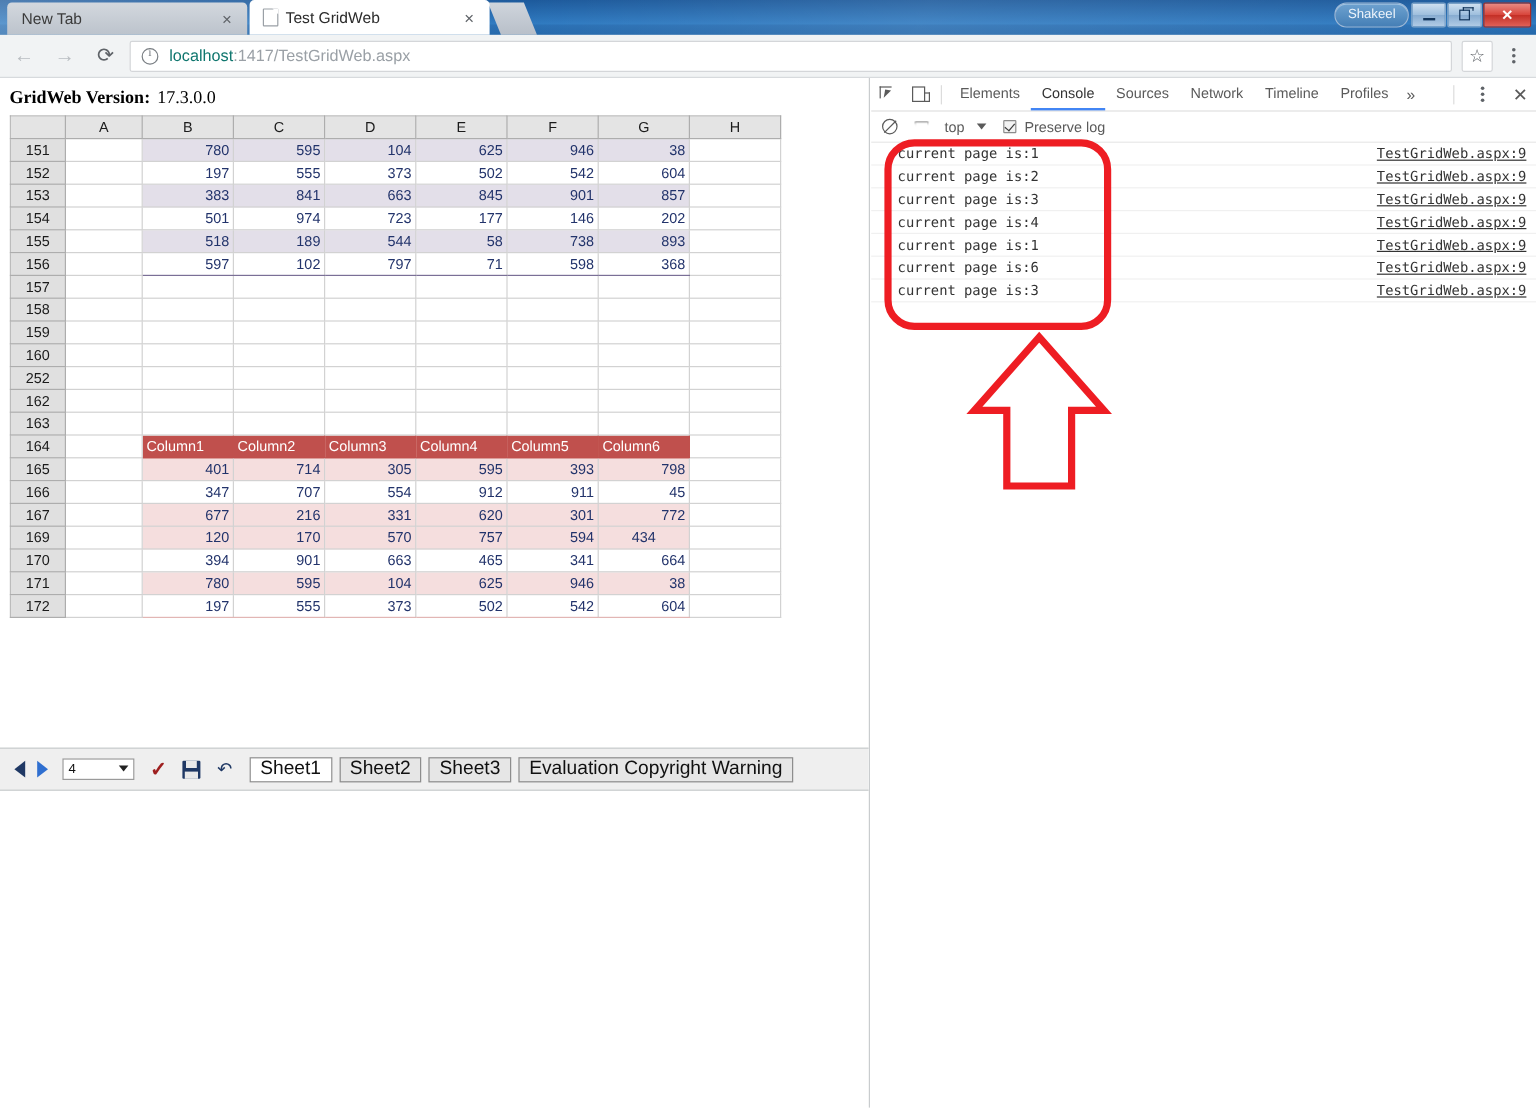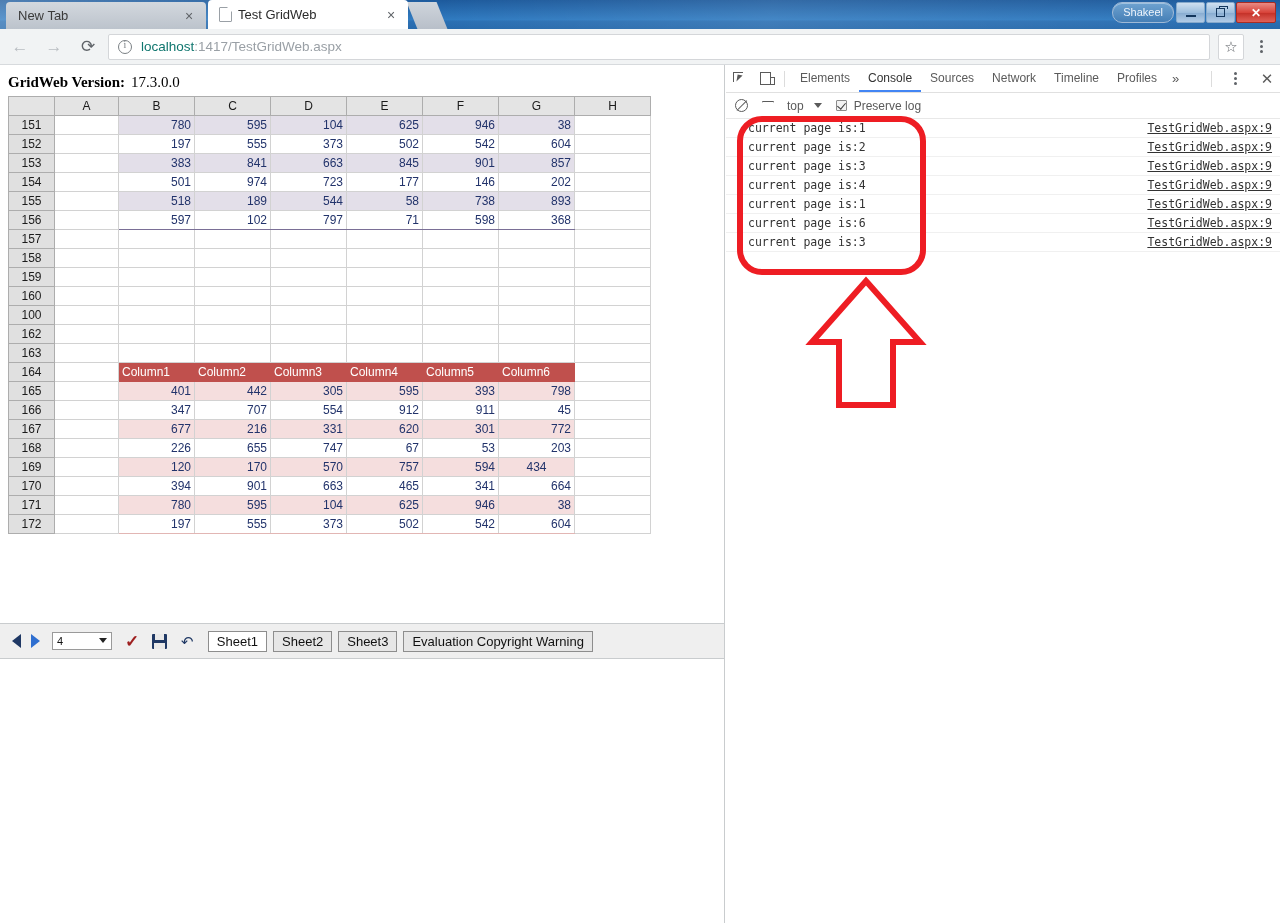--- a/index.html
+++ b/index.html
@@ -171,21 +171,21 @@
     border-left:4px solid transparent;border-right:4px solid transparent;border-top:5px solid #222;}
   .check{margin-left:13px;color:#9e1f1f;font-size:17px;line-height:1;font-weight:bold;}
   .floppy{
     margin-left:13px;width:15px;height:15px;background:#1f3864;position:relative;border-radius:1px;
   }
   .floppy:before{content:"";position:absolute;left:3px;top:0;width:9px;height:6px;background:#e9e9e9;}
   .floppy:after{content:"";position:absolute;left:2px;bottom:0;width:11px;height:6px;background:#e9e9e9;}
   .undo{margin-left:14px;color:#1f3864;font-size:15px;line-height:1;transform:scaleX(-1);}
   .stab{
     margin-left:6px;height:21px;padding:0 8px;border:1px solid #8d8d8d;background:#e6e6e6;
-    font-size:13px;color:#111;display:flex;align-items:center;box-sizing:border-box;
+    font-size:16px;color:#111;display:flex;align-items:center;box-sizing:border-box;
   }
   .stab.sel{background:#fff;border-color:#8d8d8d;}
   .stab.first{margin-left:14px;}
 
   
   .devtools{
     position:absolute;left:726px;top:65px;width:554px;height:858px;background:#fff;box-sizing:border-box;
   }
   .dt-top{
     height:28px;border-bottom:1px solid #e0e0e0;display:flex;align-items:center;box-sizing:border-box;
@@ -438,21 +438,21 @@
               <td class="blank" style="width: 64px;"></td>
               <td class="blank" style="width: 76px;"></td>
               <td class="blank" style="width: 76px;"></td>
               <td class="blank" style="width: 76px;"></td>
               <td class="blank" style="width: 76px;"></td>
               <td class="blank" style="width: 76px;"></td>
               <td class="blank" style="width: 76px;"></td>
               <td class="blank" style="width: 76px;"></td>
             </tr>
             <tr>
-              <td class="rowhead">100</td>
+              <td class="rowhead">252</td>
               <td class="blank" style="width: 64px;"></td>
               <td class="blank" style="width: 76px;"></td>
               <td class="blank" style="width: 76px;"></td>
               <td class="blank" style="width: 76px;"></td>
               <td class="blank" style="width: 76px;"></td>
               <td class="blank" style="width: 76px;"></td>
               <td class="blank" style="width: 76px;"></td>
               <td class="blank" style="width: 76px;"></td>
             </tr>
             <tr>
@@ -485,21 +485,21 @@
               <td class="hdr-red" style="width: 76px;">Column3</td>
               <td class="hdr-red" style="width: 76px;">Column4</td>
               <td class="hdr-red" style="width: 76px;">Column5</td>
               <td class="hdr-red" style="width: 76px;">Column6</td>
               <td class="blank" style="width: 76px;"></td>
             </tr>
             <tr>
               <td class="rowhead">165</td>
               <td class="blank" style="width: 64px;"></td>
               <td class="c band-r" style="width: 76px;">401</td>
-              <td class="c band-r" style="width: 76px;">442</td>
+              <td class="c band-r" style="width: 76px;">714</td>
               <td class="c band-r" style="width: 76px;">305</td>
               <td class="c band-r" style="width: 76px;">595</td>
               <td class="c band-r" style="width: 76px;">393</td>
               <td class="c band-r" style="width: 76px;">798</td>
               <td class="blank" style="width: 76px;"></td>
             </tr>
             <tr>
               <td class="rowhead">166</td>
               <td class="blank" style="width: 64px;"></td>
               <td class="c rred" style="width: 76px;">347</td>
@@ -512,31 +512,20 @@
             </tr>
             <tr>
               <td class="rowhead">167</td>
               <td class="blank" style="width: 64px;"></td>
               <td class="c band-r" style="width: 76px;">677</td>
               <td class="c band-r" style="width: 76px;">216</td>
               <td class="c band-r" style="width: 76px;">331</td>
               <td class="c band-r" style="width: 76px;">620</td>
               <td class="c band-r" style="width: 76px;">301</td>
               <td class="c band-r" style="width: 76px;">772</td>
-              <td class="blank" style="width: 76px;"></td>
-            </tr>
-            <tr>
-              <td class="rowhead">168</td>
-              <td class="blank" style="width: 64px;"></td>
-              <td class="c rred" style="width: 76px;">226</td>
-              <td class="c rred" style="width: 76px;">655</td>
-              <td class="c rred" style="width: 76px;">747</td>
-              <td class="c rred" style="width: 76px;">67</td>
-              <td class="c rred" style="width: 76px;">53</td>
-              <td class="c rred" style="width: 76px;">203</td>
               <td class="blank" style="width: 76px;"></td>
             </tr>
             <tr>
               <td class="rowhead">169</td>
               <td class="blank" style="width: 64px;"></td>
               <td class="c band-r" style="width: 76px;">120</td>
               <td class="c band-r" style="width: 76px;">170</td>
               <td class="c band-r" style="width: 76px;">570</td>
               <td class="c band-r" style="width: 76px;">757</td>
               <td class="c band-r" style="width: 76px;">594</td>

